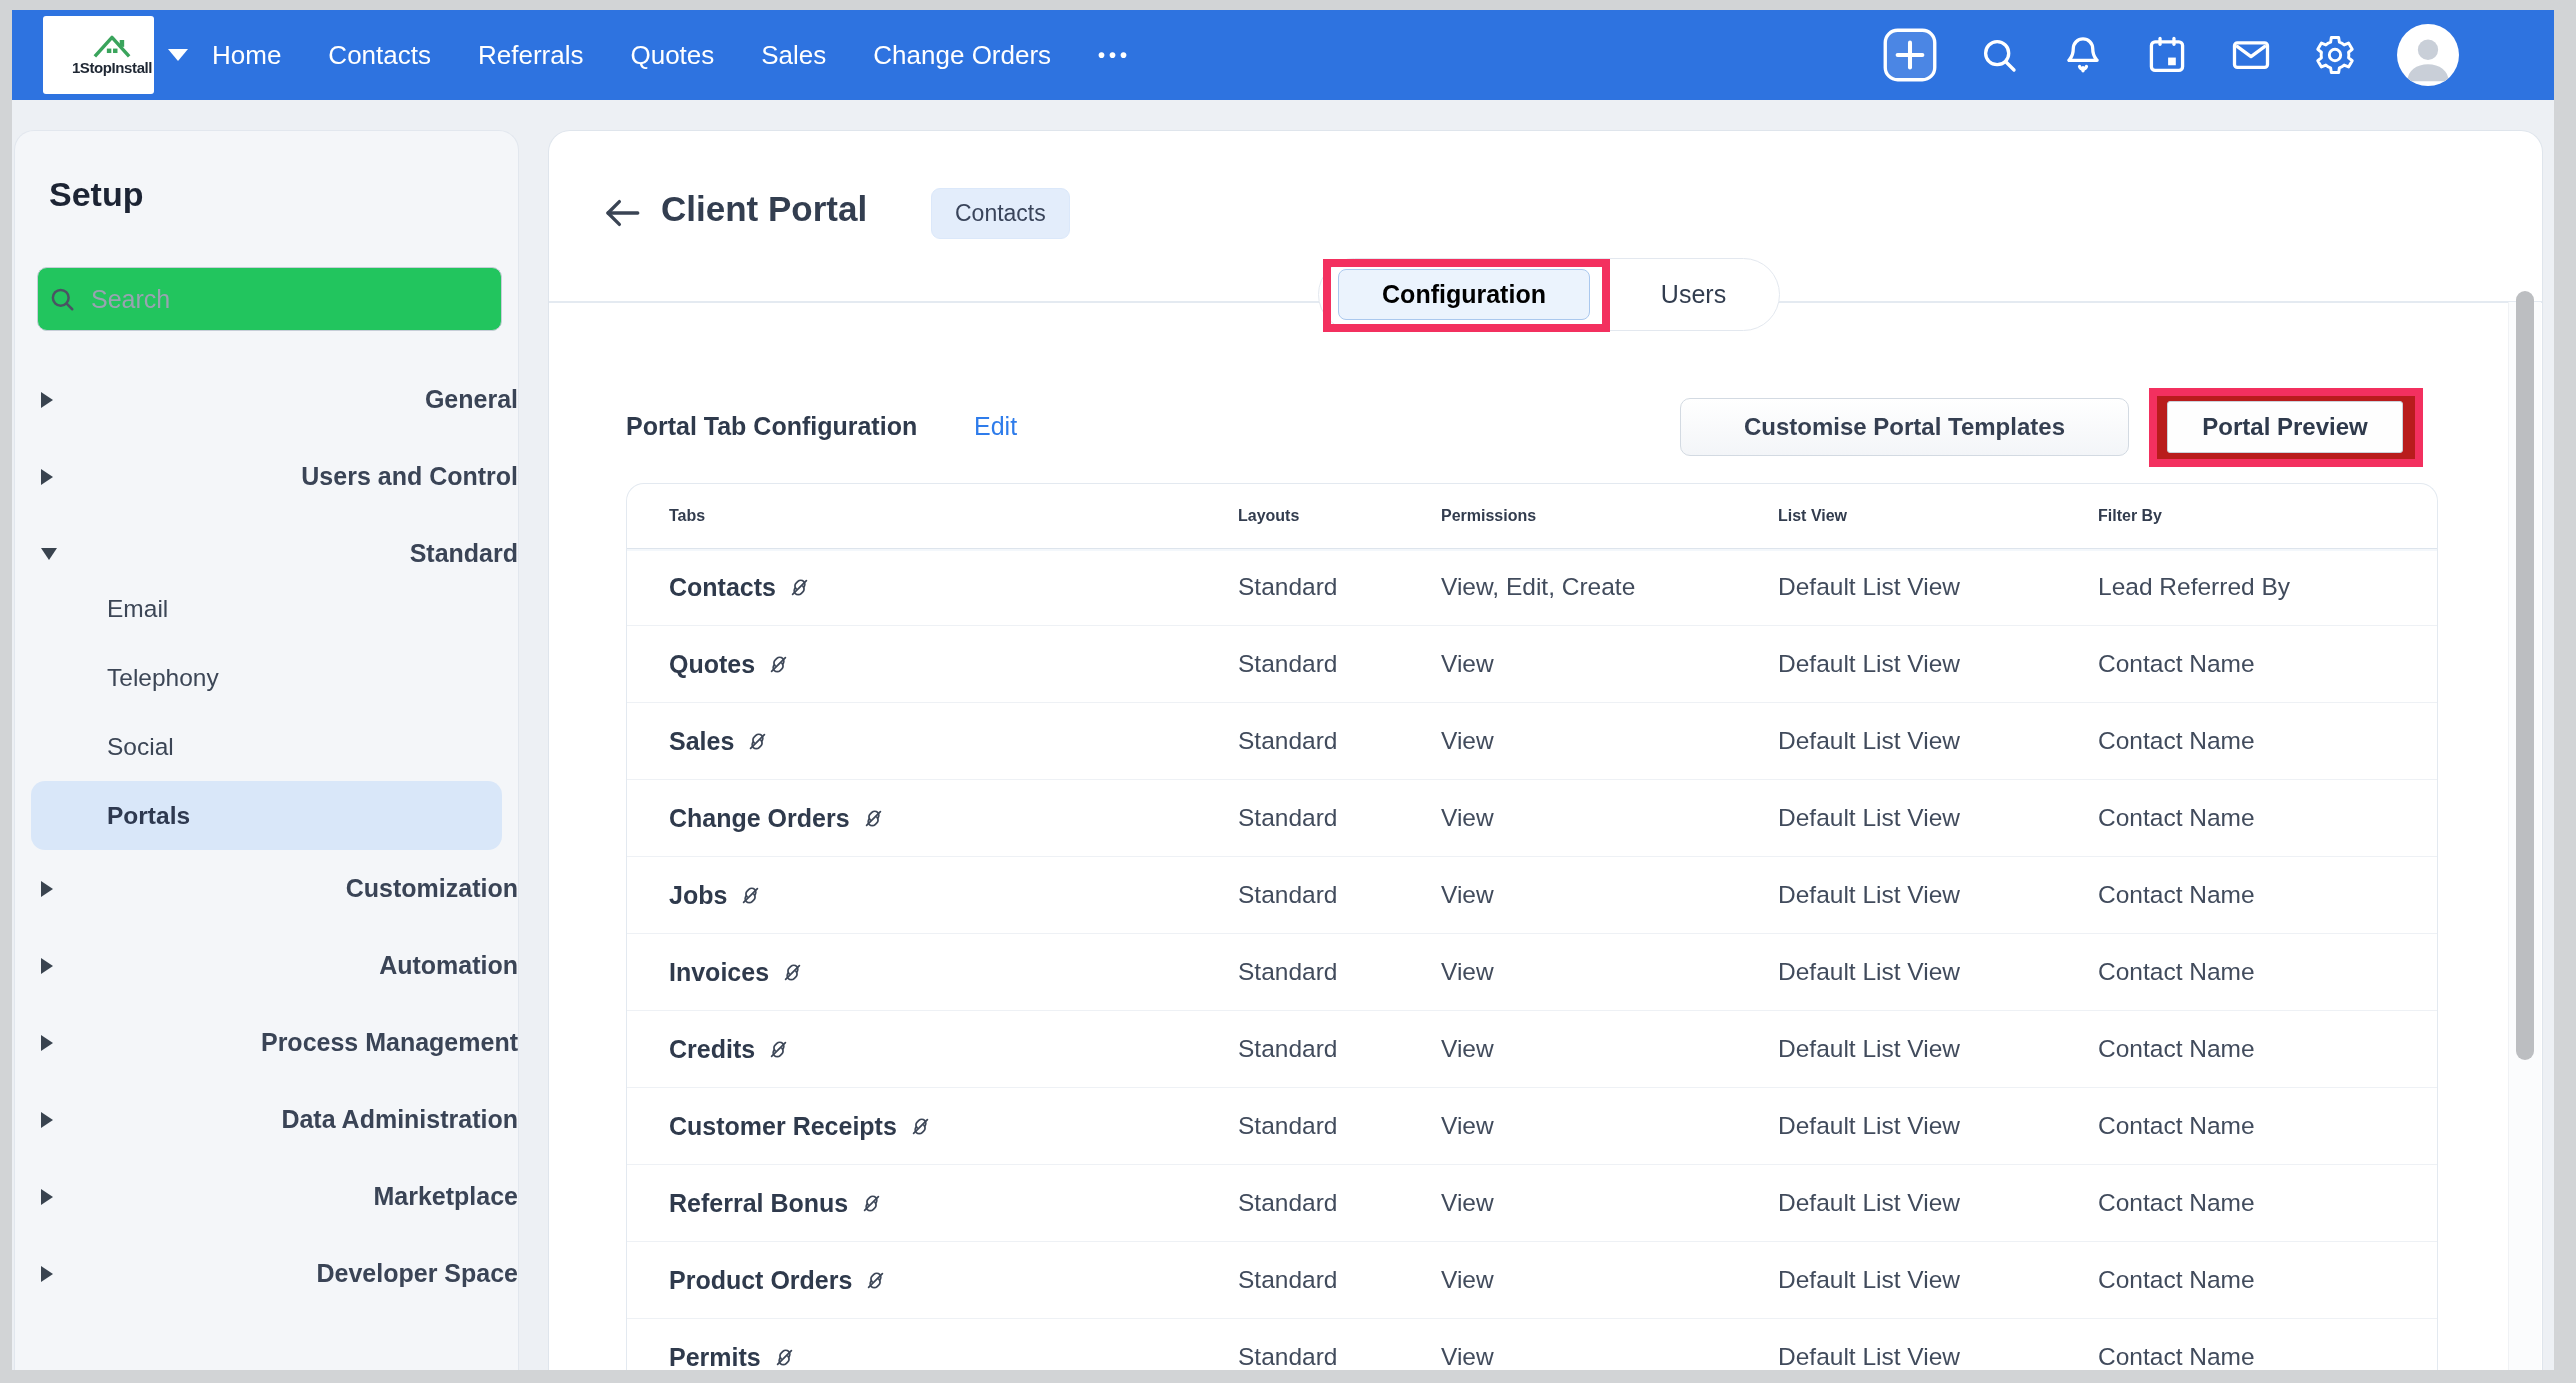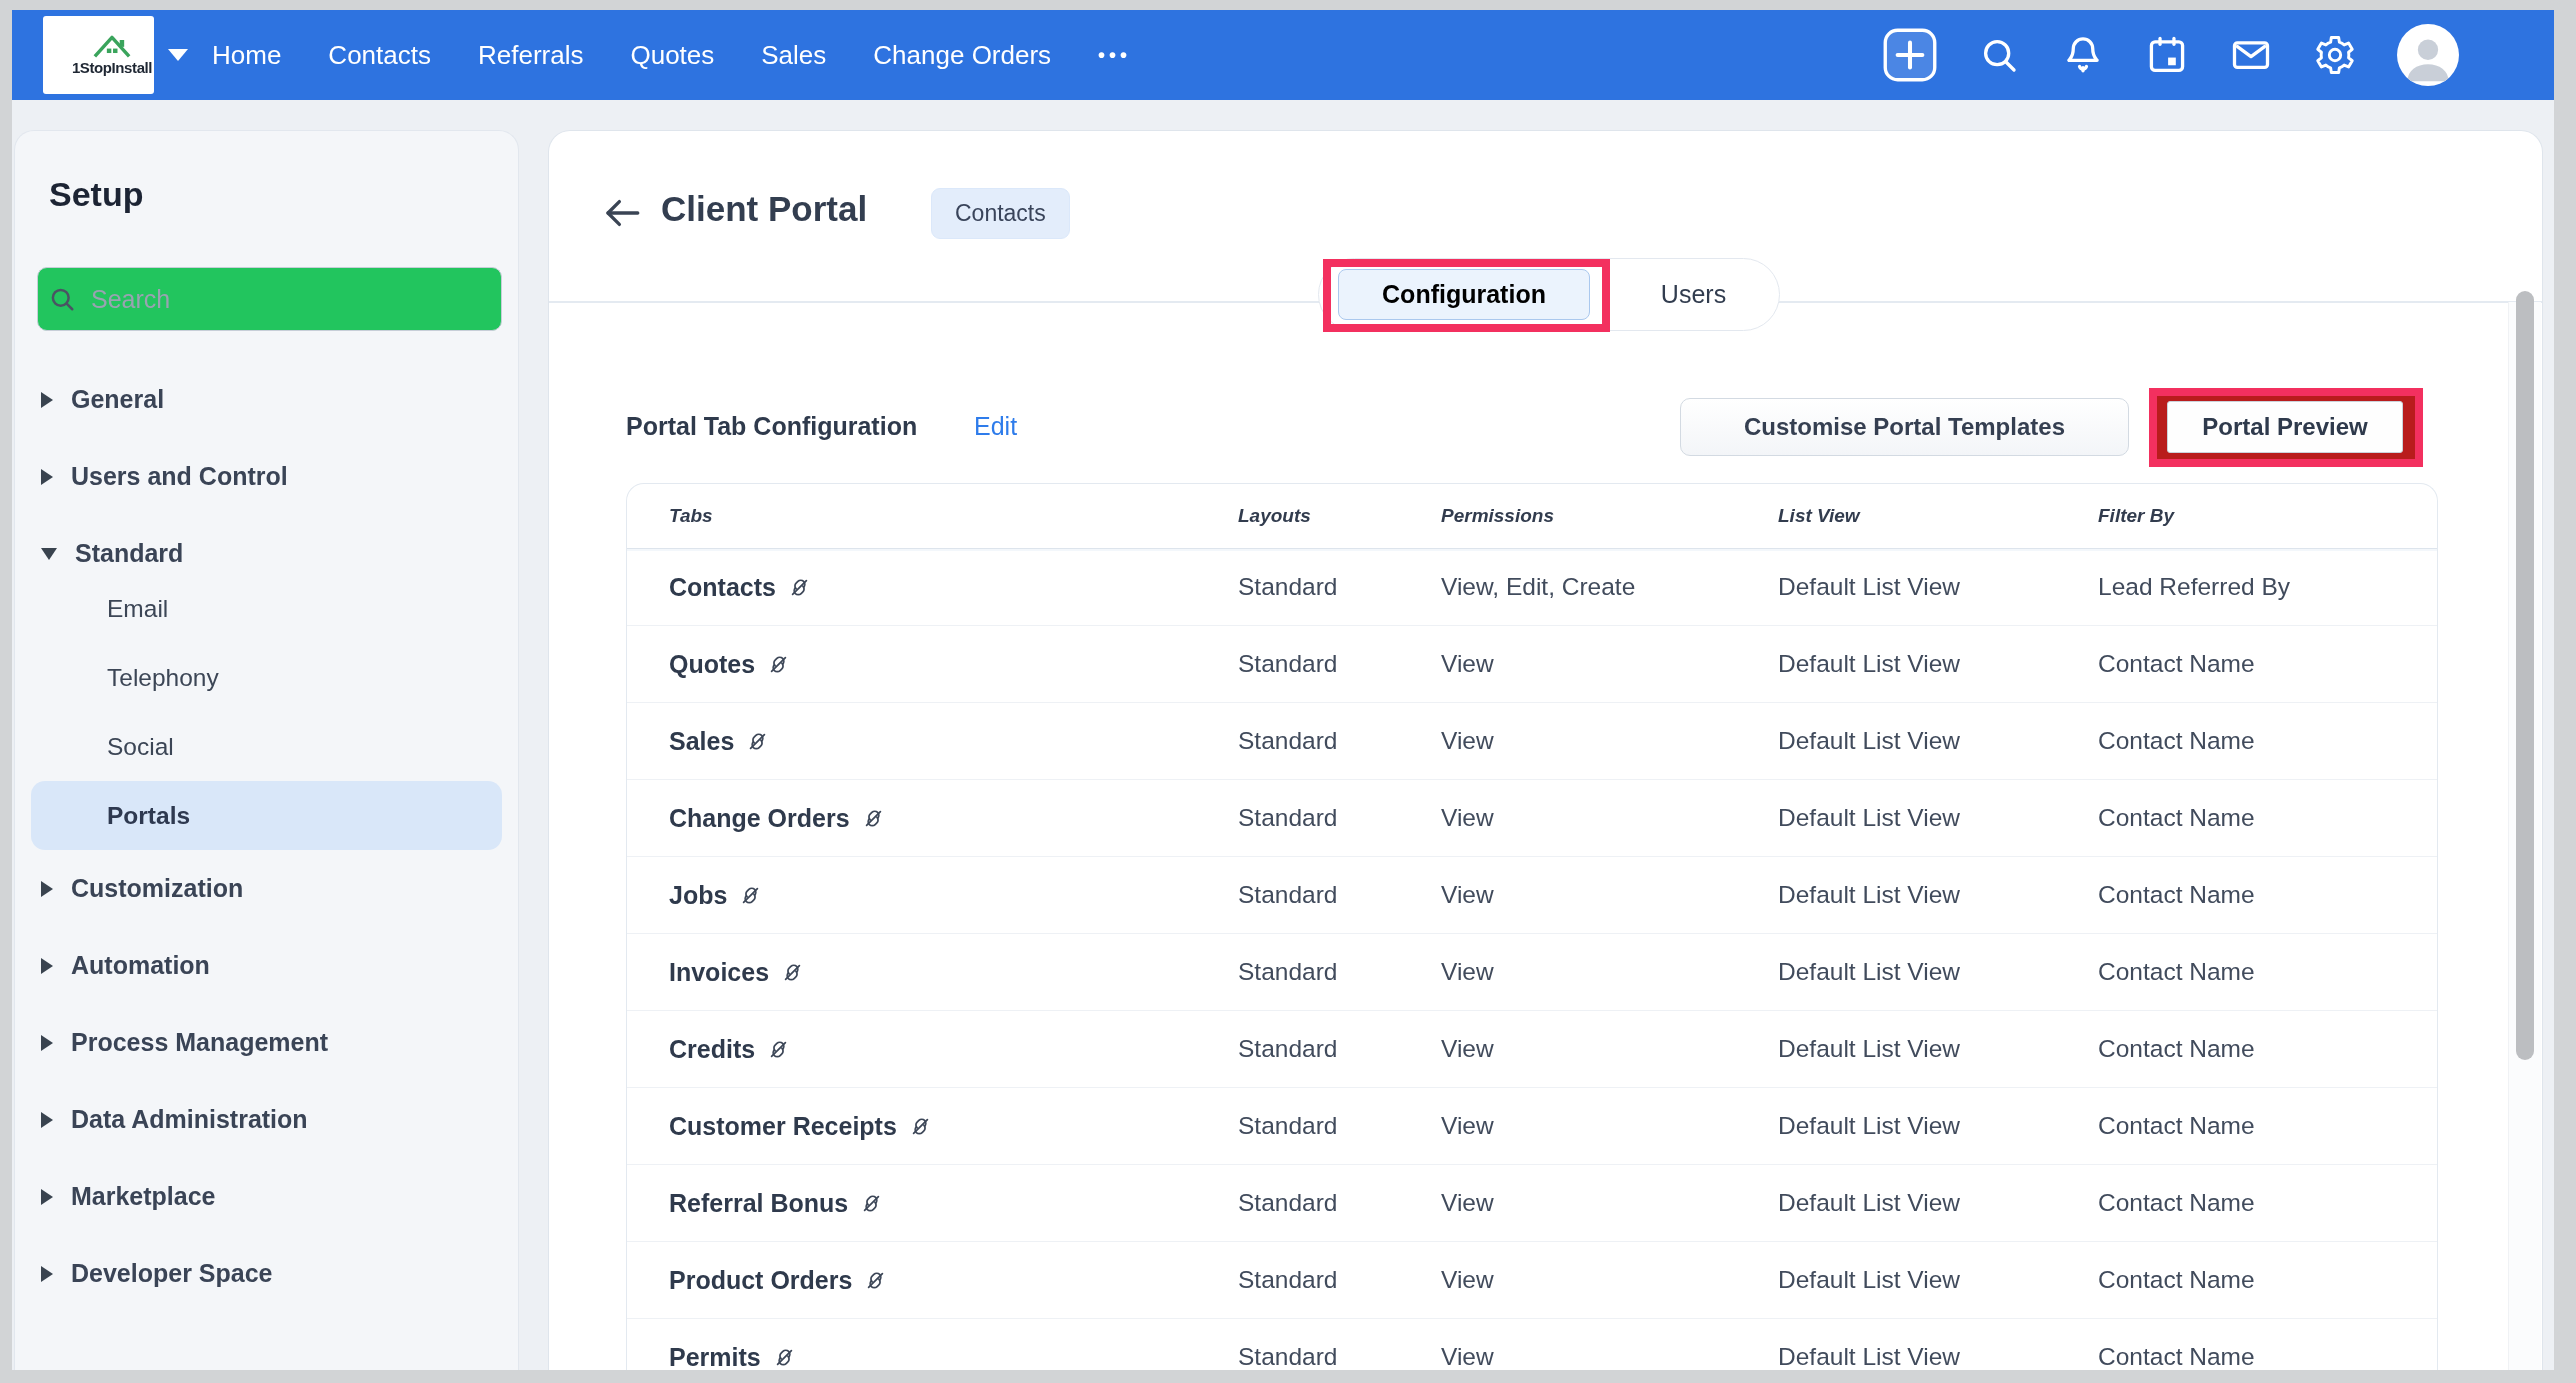--- a/index.html
+++ b/index.html
@@ -25,21 +25,21 @@
   .sidebar{position:absolute;left:2px;top:120px;width:505px;bottom:0;background:#f4f6f9;
            border:1px solid #e2e7ee;border-bottom:none;border-radius:20px 20px 0 0;box-sizing:border-box;}
   .setup-title{position:absolute;left:34px;top:44px;font-size:34px;font-weight:700;color:#1c2434;}
   .side-search{position:absolute;left:22px;top:136px;width:465px;height:64px;background:#22c55e;border:1.5px solid #c7ced8;
                border-radius:10px;box-sizing:border-box;display:flex;align-items:center;padding-left:9px;gap:12px;}
   .side-search input{border:none;outline:none;font-size:25px;color:#3c4656;width:360px;background:transparent;
                      font-family:inherit;}
   .side-search input::placeholder{color:#99a3b1;}
   .side-tree{position:absolute;left:0;right:0;top:230px;}
   .side-item{display:flex;align-items:center;box-sizing:border-box;cursor:default;}
-  .side-item.parent{height:77px;padding-left:26px;gap:18px;font-size:25px;font-weight:600;color:#3a4456;}
+  .side-item.parent{height:77px;padding-left:26px;gap:18px;font-size:25px;font-weight:600;color:#3a4456;justify-content:space-between;}
   .side-item.child{height:69px;padding-left:92px;font-size:24.5px;font-weight:400;color:#3c4656;}
   .side-item.child.first-child-of-group{margin-top:-18px;}
   .side-item.selected{background:#d9e7f9;border-radius:14px;margin-left:16px;margin-right:16px;padding-left:76px;font-weight:700;color:#2e3950;}
   .caret{width:0;height:0;flex:0 0 auto;}
   .caret.right{border-left:12px solid #39434f;border-top:8px solid transparent;border-bottom:8px solid transparent;}
   .caret.down{border-top:12px solid #39434f;border-left:8px solid transparent;border-right:8px solid transparent;}
 
   
   .main-card{position:absolute;left:536px;top:120px;right:11px;bottom:0;background:#fff;border:1px solid #dfe5ec;
              border-bottom:none;border-radius:22px 22px 0 0;box-sizing:border-box;}
@@ -64,21 +64,21 @@
                  background:linear-gradient(#ffffff,#f3f5f8);box-sizing:border-box;display:flex;align-items:center;
                  justify-content:center;font-size:24px;font-weight:600;color:#353f51;}
   .btn-preview{position:absolute;left:10px;right:12px;top:5px;bottom:6px;border:1.5px solid #cbd2da;border-radius:3px;
                background:#fefefe;display:flex;align-items:center;justify-content:center;font-size:24px;font-weight:700;color:#2f3a4c;}
 
   
   .portal-table{position:absolute;left:77px;top:352px;width:1812px;bottom:0;border:1.5px solid #e3e9f0;border-bottom:none;
                 border-radius:18px 18px 0 0;box-sizing:border-box;overflow:hidden;background:#fff;}
   .tr,.thead{display:grid;grid-template-columns:611px 203px 337px 320px 1fr;align-items:center;}
   .thead{height:64px;border-bottom:1.5px solid #dde4ec;box-shadow:0 2px 0 #f3f7fb;}
-  .th{font-size:19px;font-weight:700;color:#323c4e;font-style:italic;}
+  .th{font-size:16px;font-weight:700;color:#323c4e;}
   .th:first-child{padding-left:42px;}
   .tr{height:76px;border-top:1.5px solid #eef1f5;}
   .tr:first-child{border-top:none;}
   .td{font-size:24.5px;color:#414b5c;}
   .td.tab-cell{padding-left:42px;display:flex;align-items:center;gap:12px;font-weight:700;color:#2f3a4c;font-size:25px;}
 
   
   .scroll-track{position:absolute;right:1px;top:171px;bottom:0;width:32px;background:#fbfcfd;border-left:1px solid #f0f2f5;}
   .scroll-thumb{position:absolute;right:8px;top:160px;width:18px;height:769px;border-radius:9px;background:#bcbec1;z-index:4;}
 </style>

